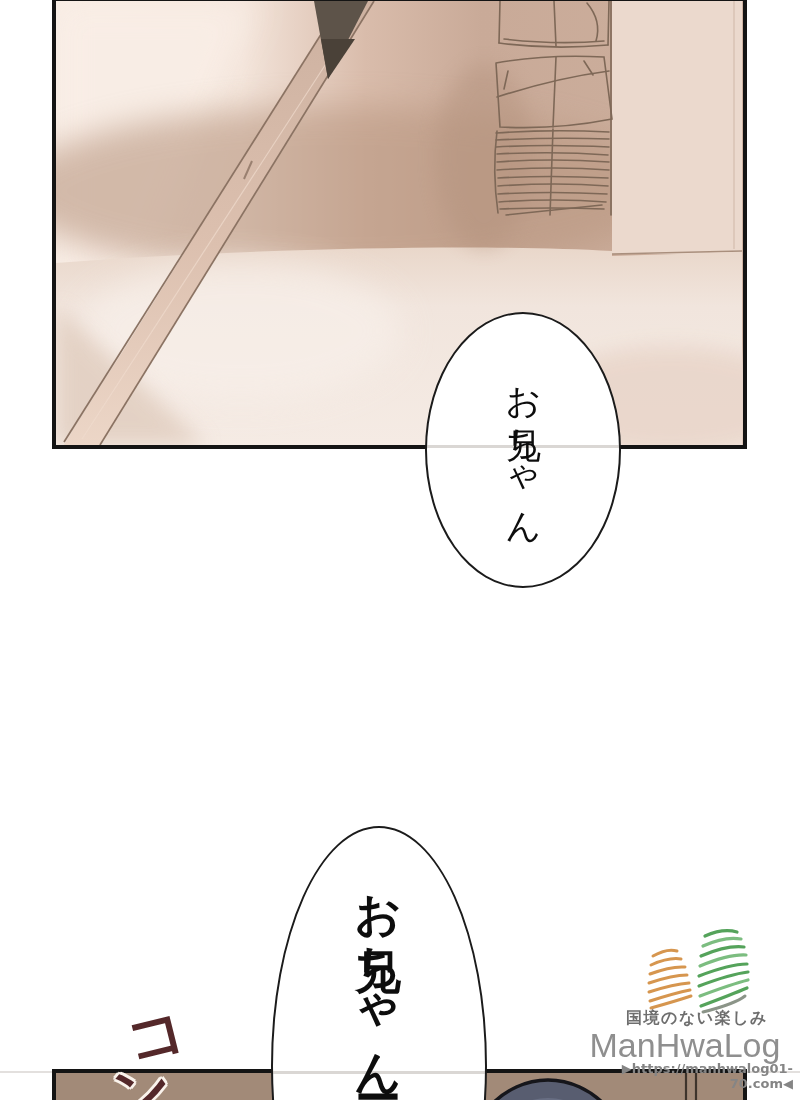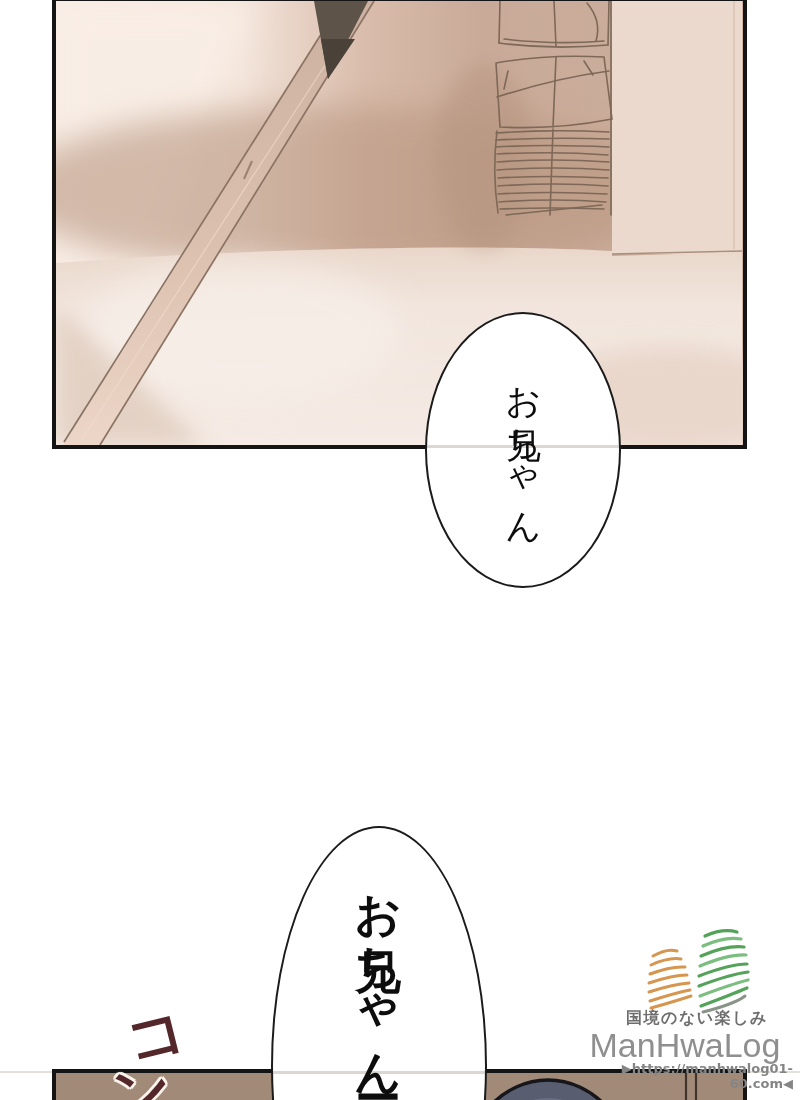--- a/index.html
+++ b/index.html
@@ -185,15 +185,15 @@
       <path d="M59,42 Q88,30 105,31" stroke="#7cbd80"></path>
       <path d="M58,52 Q89,40 106,40"></path>
       <path d="M58,62 Q90,50 107,48"></path>
       <path d="M59,72 Q91,60 107,56" stroke="#7cbd80"></path>
       <path d="M60,82 Q92,70 106,64"></path>
     </g>
     <path d="M62,88 Q94,80 104,72" stroke="#8b9488" stroke-width="3" fill="none" stroke-linecap="round"></path>
   </svg>
   <div class="wm" id="wm-tagline">国境のない楽しみ</div>
   <div class="wm" id="wm-brand">ManHwaLog</div>
-  <div class="wm" id="wm-url">▶https://manhwalog01-60.com◀</div>
+  <div class="wm" id="wm-url">▶https://manhwalog01-70.com◀</div>
 
 </div>
 
 </body></html>

